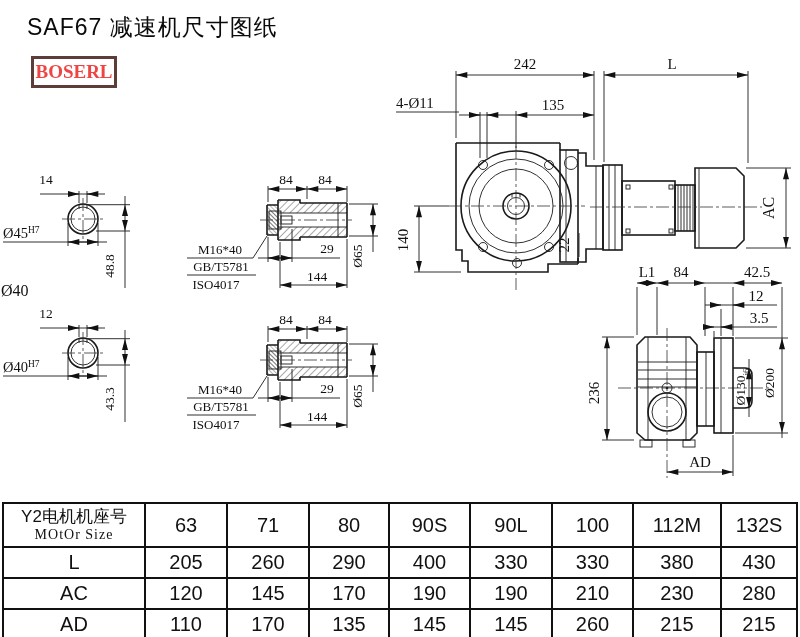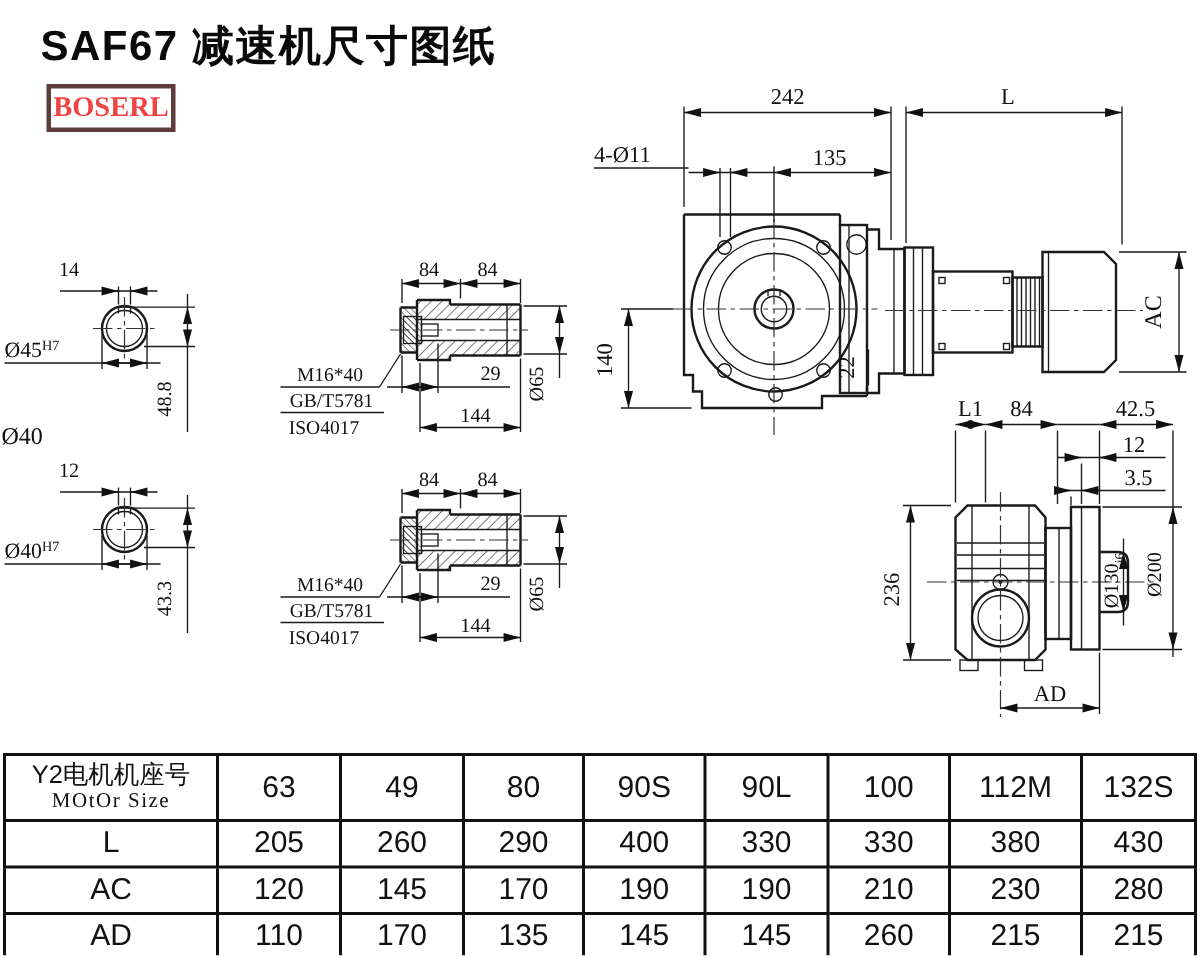--- a/index.html
+++ b/index.html
@@ -1,18 +1,18 @@
 <!DOCTYPE html>
 <html><head>
 <meta charset="utf-8">
 <style>
   html,body{margin:0;padding:0;background:#fff;}
   #page{position:relative;width:800px;height:637px;background:#fff;overflow:hidden;
         font-family:"Liberation Sans",sans-serif;color:#111;}
-  #title{position:absolute;left:27px;top:12px;font-size:28px;font-weight:bold;
+  #title{position:absolute;left:27px;top:12px;font-size:23px;font-weight:normal;
          letter-spacing:1px;color:#0a0a0a;white-space:nowrap;}
   #logo{position:absolute;left:31px;top:56px;width:80px;height:26px;border:3px solid #5e3c38;
         display:flex;align-items:center;justify-content:center;
         font-family:"Liberation Serif",serif;font-weight:bold;font-size:19px;color:#ef4444;}
   svg text{font-family:"Liberation Serif",serif;fill:#111;}
   svg .dim{font-size:15px;}
   svg .dims{font-size:13.5px;}
   svg .note{font-size:13px;}
   .o{stroke:#1a1a1a;stroke-width:1.6;fill:none;}
   .t{stroke:#1a1a1a;stroke-width:0.9;fill:none;}
@@ -242,21 +242,21 @@
         <col style="width:88px">
         <col>
     </colgroup>
     <tbody>
         <tr style="height:44px">
       <td>
         <div class="hd1">Y2电机机座号</div>
         <div class="hd2">MOtOr Size</div>
       </td>
       <td>63</td>
-      <td>49</td>
+      <td>71</td>
       <td>80</td>
       <td>90S</td>
       <td>90L</td>
       <td>100</td>
       <td>112M</td>
       <td>132S</td>
     </tr>
     <tr style="height:31px">
       <td>L</td>
       <td>205</td>

